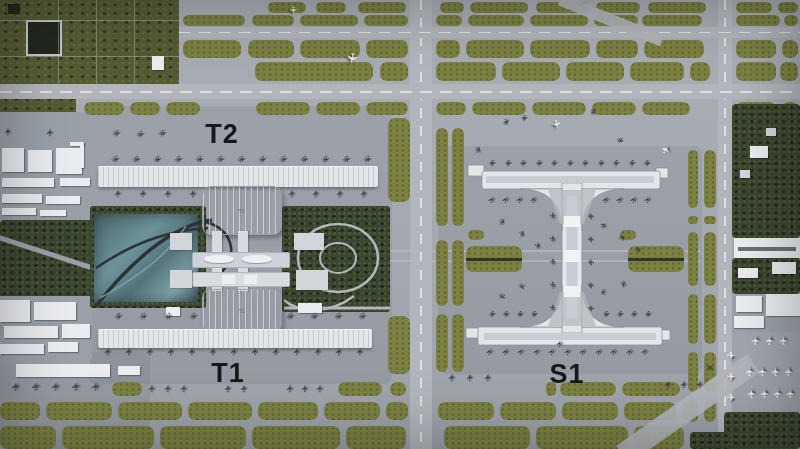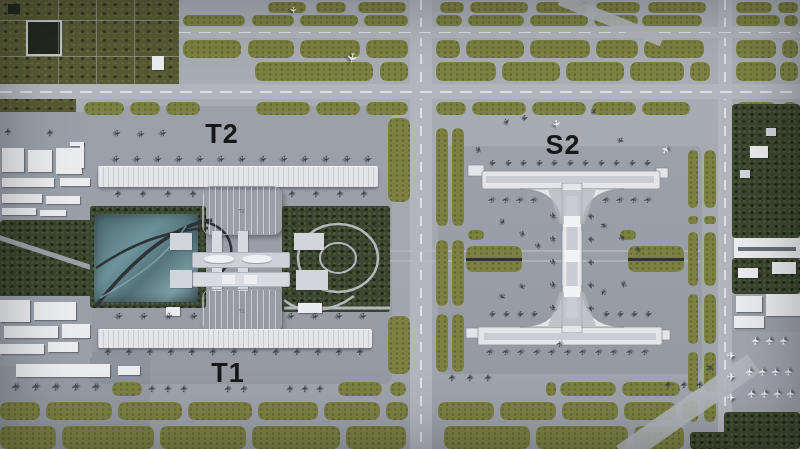--- a/index.html
+++ b/index.html
@@ -454,14 +454,14 @@
       <span class="pl" style="left: 522px; top: 286px; font-size: 8px; transform: translate(-50%, -50%) rotate(155deg);">✈</span>
       <span class="pl" style="left: 604px; top: 292px; font-size: 8px; transform: translate(-50%, -50%) rotate(-135deg);">✈</span>
       <span class="pl" style="left: 624px; top: 284px; font-size: 8px; transform: translate(-50%, -50%) rotate(-155deg);">✈</span>
       <span class="pl" style="left: 560px; top: 344px; font-size: 8px; transform: translate(-50%, -50%) rotate(-90deg);">✈</span>
       <span class="pl" style="left: 593px; top: 112px; font-size: 8px; transform: translate(-50%, -50%) rotate(45deg);">✈</span>
       <span class="pl" style="left: 710px; top: 368px; font-size: 9px; transform: translate(-50%, -50%) rotate(-45deg);">✈</span>
     </div>
 
   <span class="map-label" style="left:222px;top:134px;">T2</span>
   <span class="map-label" style="left:228px;top:373px;">T1</span>
-  <span class="map-label" style="left:563px;top:145px;">S2</span>
+  <span class="map-label" style="left:567px;top:374px;">S1</span>
 </div>
 
 </body></html>

